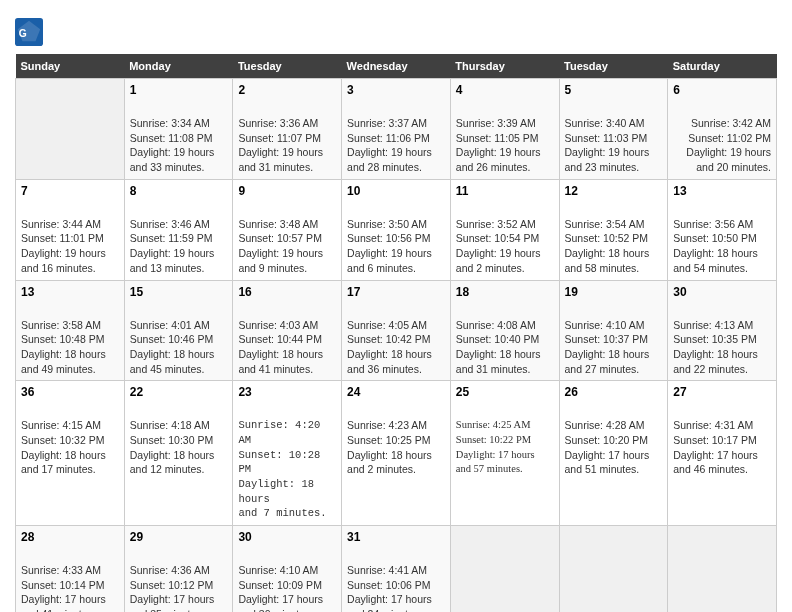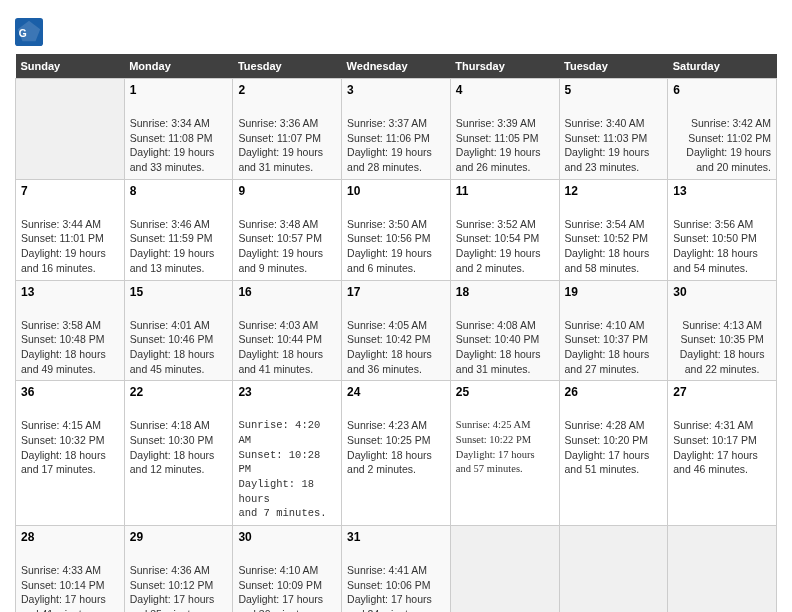--- a/index.html
+++ b/index.html
@@ -256,21 +256,21 @@
         </td>
         <td>
           <span class="day-number">19</span>
           <div class="day-info" style="white-space: pre-line;">Sunrise: 4:10 AM
 Sunset: 10:37 PM
 Daylight: 18 hours
 and 27 minutes.</div>
         </td>
         <td>
           <span class="day-number">30</span>
-          <div class="day-info" style="white-space: pre-line; text-align: center;">Sunrise: 4:13 AM
+          <div class="day-info" style="white-space: pre-line;">Sunrise: 4:13 AM
 Sunset: 10:35 PM
 Daylight: 18 hours
 and 22 minutes.</div>
         </td>
       </tr>
       <tr>
         <td>
           <span class="day-number">36</span>
           <div class="day-info" style="white-space: pre-line;">Sunrise: 4:15 AM
 Sunset: 10:32 PM

